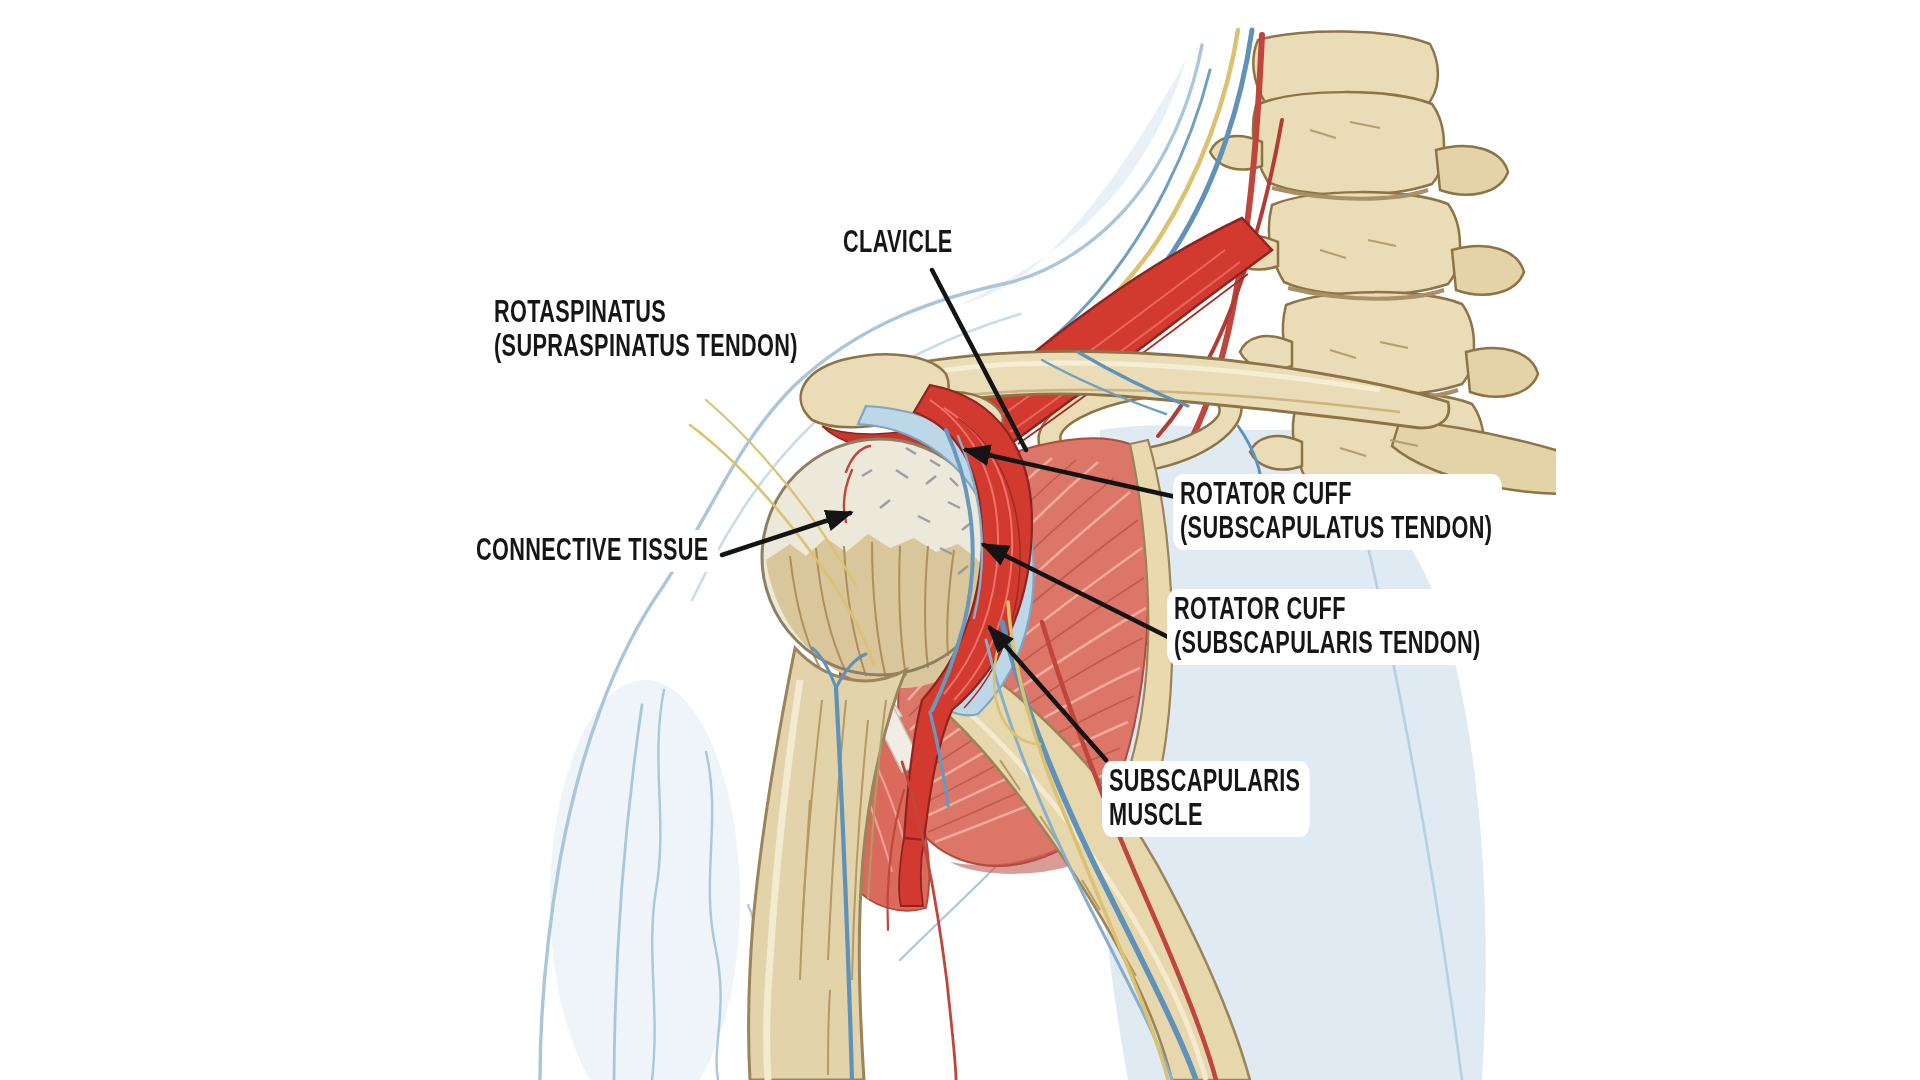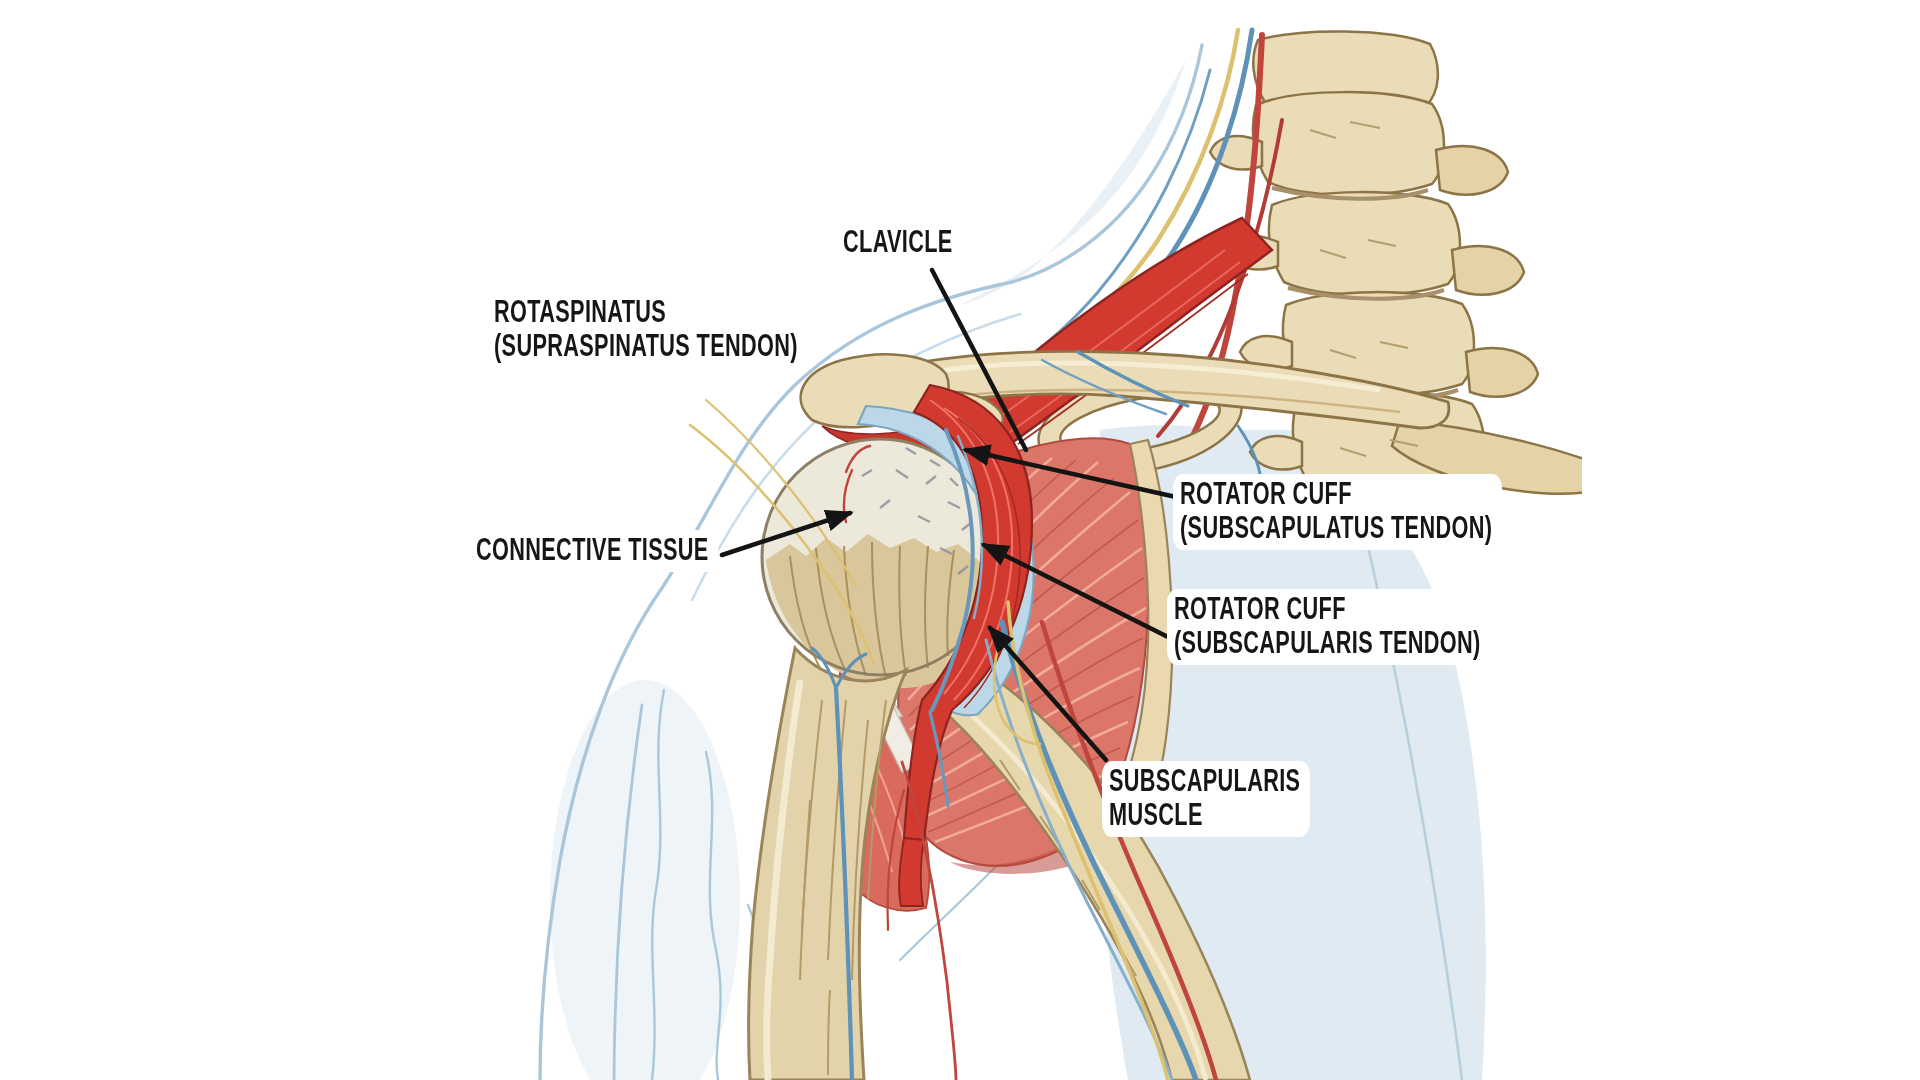--- a/index.html
+++ b/index.html
@@ -1,17 +1,17 @@
 <!DOCTYPE html>
 <html><head>
 <meta charset="utf-8">
 <style>
   html,body{margin:0;padding:0;background:#fff;}
   #stage{position:relative;width:1556px;height:1080px;overflow:hidden;background:#ffffff;
-         font-family:"Liberation Sans",sans-serif;padding-left:26px;}
+         font-family:"Liberation Sans",sans-serif;}
   #art{position:absolute;left:0;top:0;}
   .lbl{position:absolute;background:#ffffff;border-radius:14px;padding:3px 14px 5px 10px;
        color:#161616;font-weight:700;font-size:31px;line-height:34px;letter-spacing:.5px;
        transform:scaleX(.70);transform-origin:0 0;white-space:nowrap;}
   .lbl div{white-space:nowrap;}
 </style>
 </head>
 <body>
 
 <div id="stage">

